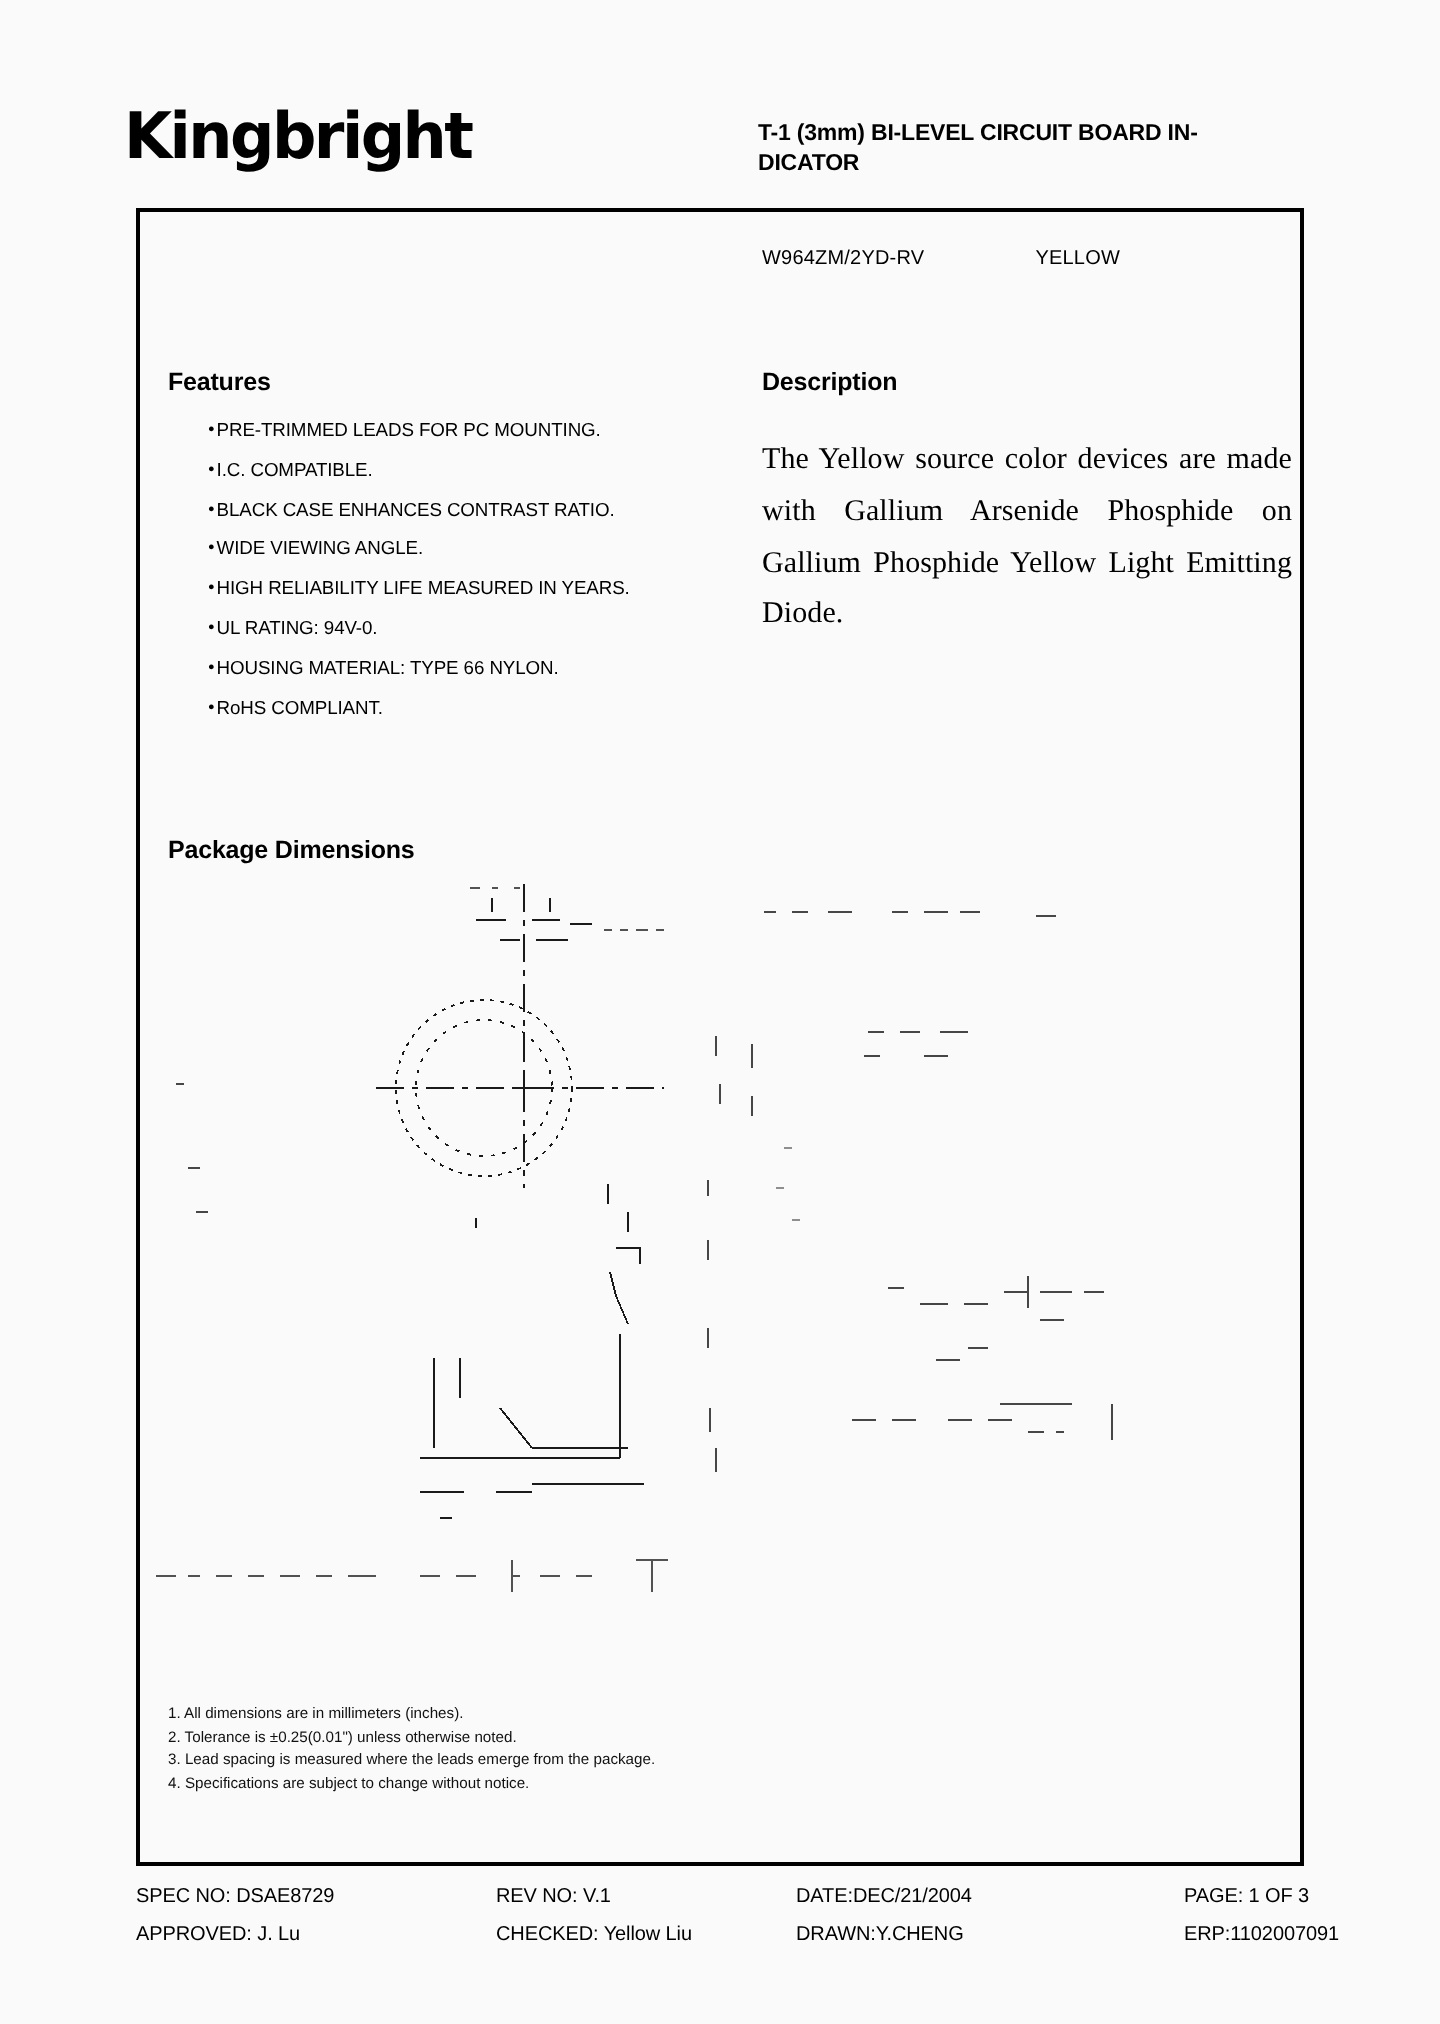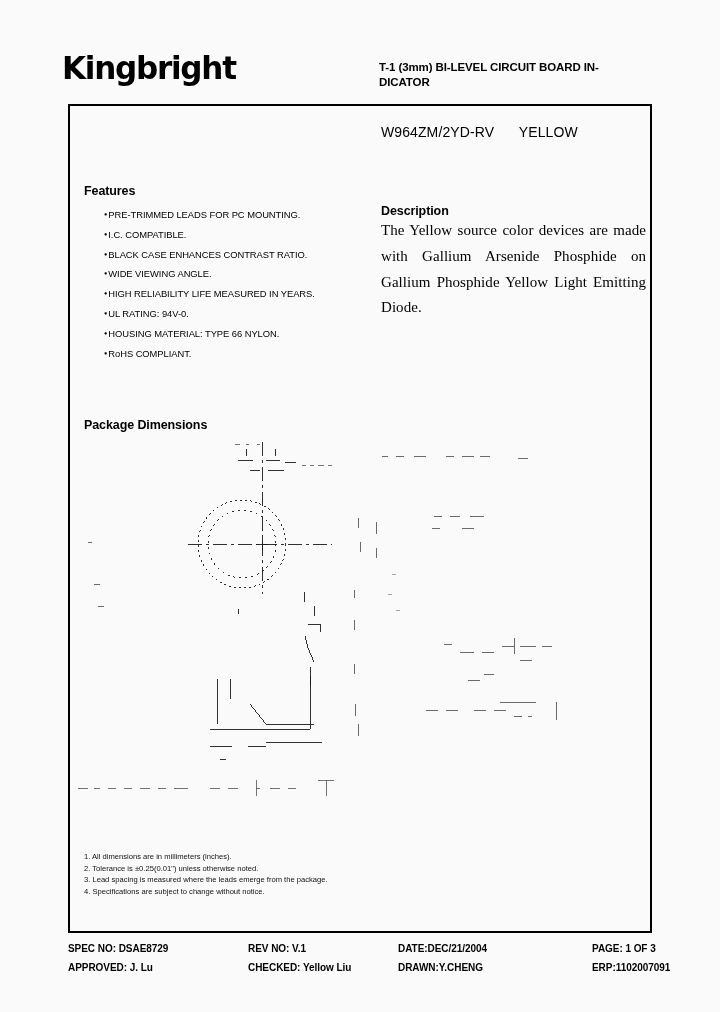--- a/index.html
+++ b/index.html
@@ -52,37 +52,37 @@
     width: 584px; height: 829px;
     border: 2px solid #000;
     box-sizing: border-box;
     background: #fafafa;
   }
 
   .partline {
     position: absolute;
     left: 311px; top: 18px;
     width: 260px;
-    font-size: 14px;
+    font-size: 10px;
     letter-spacing: 0.1px;
   }
   .partline .pn {
     display: inline-block;
     width: 134px;
   }
 
   h2.section {
     position: absolute;
     margin: 0;
     font-size: 12.5px;
     font-weight: bold;
     letter-spacing: -0.1px;
   }
   h2.features-h  { left: 14px;  top: 78px; }
-  h2.desc-h      { left: 311px; top: 78px; margin-top: 20px; }
+  h2.desc-h      { left: 311px; top: 78px; }
   h2.pkg-h       { left: 14px;  top: 312px; }
 
   ul.features {
     position: absolute;
     left: 28px; top: 98px;
     width: 280px;
     margin: 6px; padding: 0;
     list-style: none;
   }
   ul.features li {
@@ -128,21 +128,21 @@
     color: #111;
   }
   .notes div { white-space: nowrap; }
 
   
   .footer {
     position: absolute;
     left: 68px; top: 943px;
     width: 590px;
     font-size: 10px;
-    font-weight: bold;
+    font-weight: normal;
     letter-spacing: -0.05px;
   }
   .footer .row {
     position: relative;
     height: 19px;
   }
   .footer .c1 { position: absolute; left: 0px; }
   .footer .c2 { position: absolute; left: 180px; }
   .footer .c3 { position: absolute; left: 330px; }
   .footer .c4 { position: absolute; left: 524px; }

